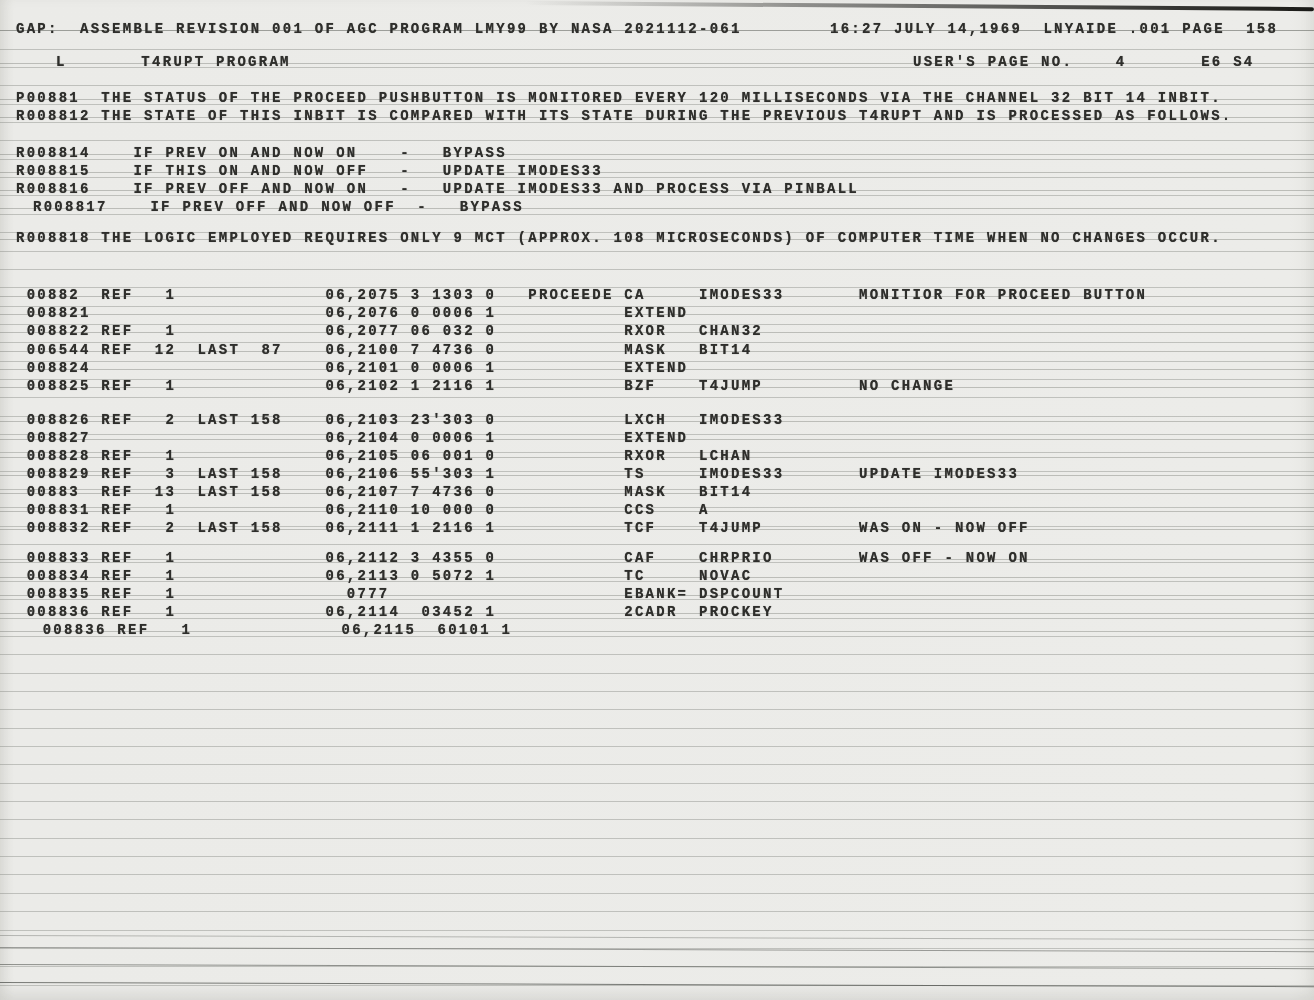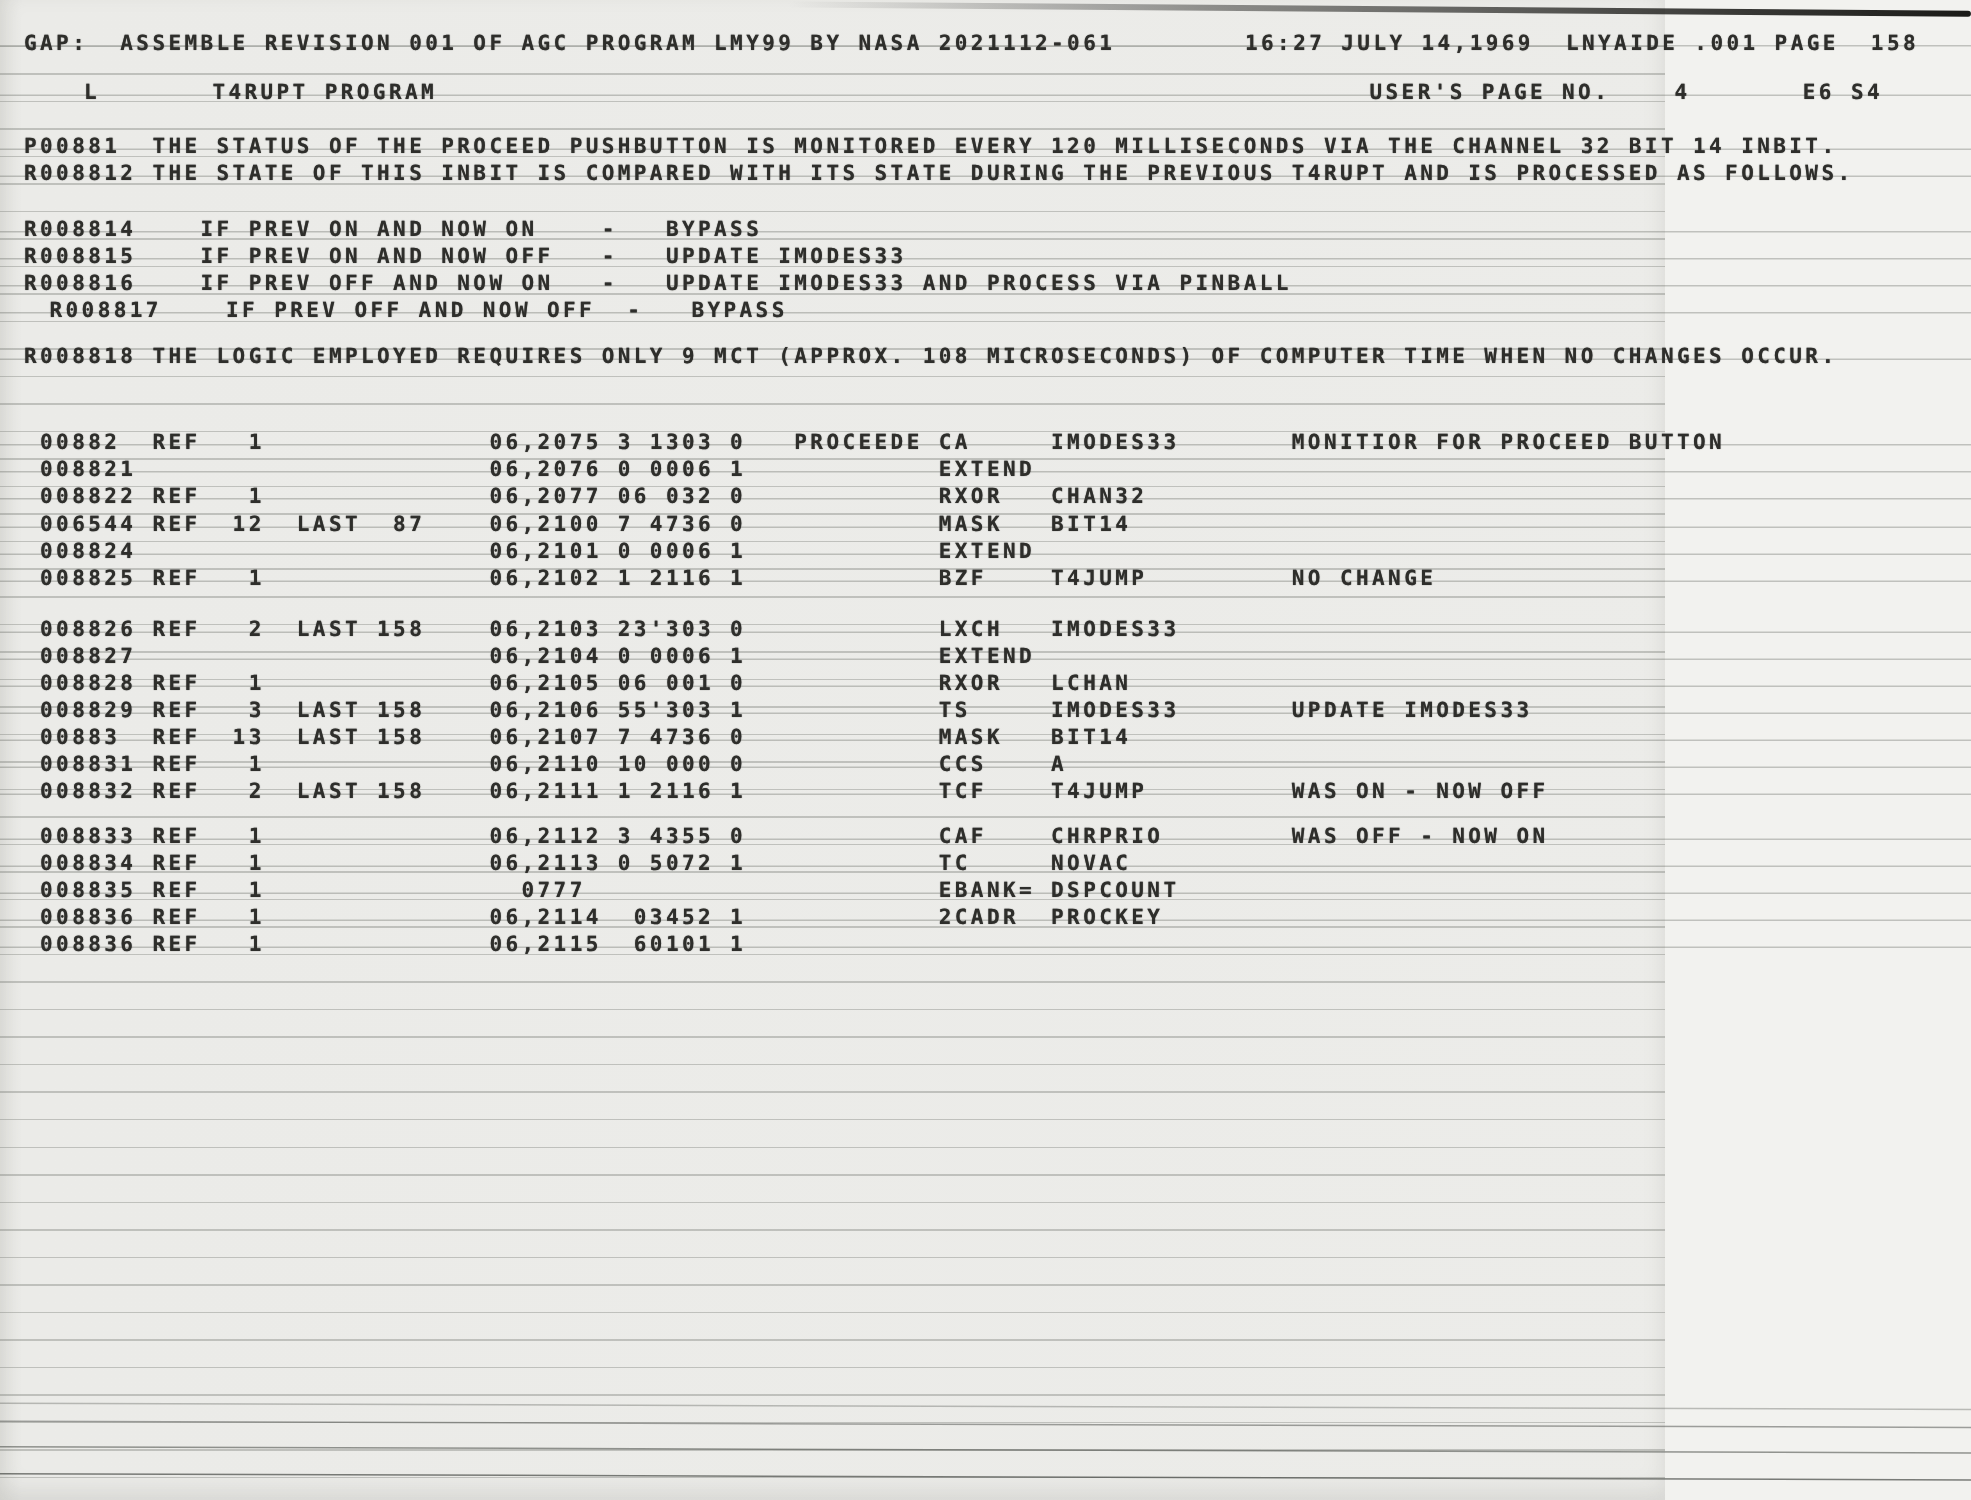--- a/index.html
+++ b/index.html
@@ -2,23 +2,24 @@
 <html><head>
 <meta charset="utf-8">
 <style>
   html,body{margin:0;padding:0;}
   body{
     width:1314px;height:1000px;overflow:hidden;
     background:#f2f2ef;
     font-family:"DejaVu Sans Mono","Liberation Mono",monospace;
   }
   .page{
-    position:relative;width:1110px;height:1000px;
+    position:relative;width:1314px;height:1000px;
     background:linear-gradient(90deg,#e3e3df 0px,#ebebe8 14px,#ecece9 1290px,#e7e7e3 1314px);
     box-shadow:inset 0 -6px 14px rgba(120,120,115,.18);
+    font-family:Liberation Mono, monospace;
   }
   
   .rules{
     position:absolute;left:0;top:13px;right:0;bottom:0;
     background:repeating-linear-gradient(180deg,
       rgba(125,128,122,0) 0px, rgba(125,128,122,0) 17.35px,
       rgba(125,128,122,0.40) 17.35px, rgba(125,128,122,0.40) 18.35px);
     pointer-events:none;
   }
   
@@ -88,36 +89,36 @@
     <div class="strike" style="top: 613px;"></div>
     <div class="strike" style="top: 631px;"></div>
     <div id="text-layer">
       <div class="print-line" style="left: 16px; top: 22px; color: rgb(46, 46, 43);">GAP:  ASSEMBLE REVISION 001 OF AGC PROGRAM LMY99 BY NASA 2021112-061</div>
       <div class="print-line" style="left: 830px; top: 22px; color: rgb(46, 46, 43);">16:27 JULY 14,1969  LNYAIDE .001 PAGE  158</div>
       <div class="print-line" style="left: 16px; top: 55px; color: rgb(46, 46, 43); margin-left: 40px;">L       T4RUPT PROGRAM</div>
       <div class="print-line" style="left: 893px; top: 55px; color: rgb(46, 46, 43); padding-left: 20px;">USER'S PAGE NO.    4       E6 S4</div>
       <div class="print-line" style="left: 16px; top: 91px; color: rgb(46, 46, 43);">P00881  THE STATUS OF THE PROCEED PUSHBUTTON IS MONITORED EVERY 120 MILLISECONDS VIA THE CHANNEL 32 BIT 14 INBIT.</div>
       <div class="print-line" style="left: 16px; top: 109px; color: rgb(46, 46, 43);">R008812 THE STATE OF THIS INBIT IS COMPARED WITH ITS STATE DURING THE PREVIOUS T4RUPT AND IS PROCESSED AS FOLLOWS.</div>
       <div class="print-line" style="left: 16px; top: 146px; color: rgb(46, 46, 43);">R008814    IF PREV ON AND NOW ON    -   BYPASS</div>
-      <div class="print-line" style="left: 16px; top: 164px; color: rgb(46, 46, 43);">R008815    IF PREV ON AND NOW OFF   -   UPDATE IMODES33</div>
+      <div class="print-line" style="left: 16px; top: 164px; color: rgb(46, 46, 43);">R008815    IF THIS ON AND NOW OFF   -   UPDATE IMODES33</div>
       <div class="print-line" style="left: 16px; top: 182px; color: rgb(46, 46, 43);">R008816    IF PREV OFF AND NOW ON   -   UPDATE IMODES33 AND PROCESS VIA PINBALL</div>
       <div class="print-line" style="left: 16px; top: 200px; color: rgb(46, 46, 43); padding-left: 17px;">R008817    IF PREV OFF AND NOW OFF  -   BYPASS</div>
       <div class="print-line" style="left: 16px; top: 231px; color: rgb(46, 46, 43);">R008818 THE LOGIC EMPLOYED REQUIRES ONLY 9 MCT (APPROX. 108 MICROSECONDS) OF COMPUTER TIME WHEN NO CHANGES OCCUR.</div>
       <div class="print-line" style="left: 16px; top: 288px; color: rgb(46, 46, 43);"> 00882  REF   1              06,2075 3 1303 0   PROCEEDE CA     IMODES33       MONITIOR FOR PROCEED BUTTON</div>
       <div class="print-line" style="left: 16px; top: 306px; color: rgb(46, 46, 43);"> 008821                      06,2076 0 0006 1            EXTEND</div>
       <div class="print-line" style="left: 16px; top: 324px; color: rgb(46, 46, 43);"> 008822 REF   1              06,2077 06 032 0            RXOR   CHAN32</div>
       <div class="print-line" style="left: 16px; top: 343px; color: rgb(46, 46, 43);"> 006544 REF  12  LAST  87    06,2100 7 4736 0            MASK   BIT14</div>
       <div class="print-line" style="left: 16px; top: 361px; color: rgb(46, 46, 43);"> 008824                      06,2101 0 0006 1            EXTEND</div>
       <div class="print-line" style="left: 16px; top: 379px; color: rgb(46, 46, 43);"> 008825 REF   1              06,2102 1 2116 1            BZF    T4JUMP         NO CHANGE</div>
       <div class="print-line" style="left: 16px; top: 413px; color: rgb(46, 46, 43);"> 008826 REF   2  LAST 158    06,2103 23'303 0            LXCH   IMODES33</div>
       <div class="print-line" style="left: 16px; top: 431px; color: rgb(46, 46, 43);"> 008827                      06,2104 0 0006 1            EXTEND</div>
       <div class="print-line" style="left: 16px; top: 449px; color: rgb(46, 46, 43);"> 008828 REF   1              06,2105 06 001 0            RXOR   LCHAN</div>
       <div class="print-line" style="left: 16px; top: 467px; color: rgb(46, 46, 43);"> 008829 REF   3  LAST 158    06,2106 55'303 1            TS     IMODES33       UPDATE IMODES33</div>
       <div class="print-line" style="left: 16px; top: 485px; color: rgb(46, 46, 43);"> 00883  REF  13  LAST 158    06,2107 7 4736 0            MASK   BIT14</div>
       <div class="print-line" style="left: 16px; top: 503px; color: rgb(46, 46, 43);"> 008831 REF   1              06,2110 10 000 0            CCS    A</div>
       <div class="print-line" style="left: 16px; top: 521px; color: rgb(46, 46, 43);"> 008832 REF   2  LAST 158    06,2111 1 2116 1            TCF    T4JUMP         WAS ON - NOW OFF</div>
       <div class="print-line" style="left: 16px; top: 551px; color: rgb(46, 46, 43);"> 008833 REF   1              06,2112 3 4355 0            CAF    CHRPRIO        WAS OFF - NOW ON</div>
       <div class="print-line" style="left: 16px; top: 569px; color: rgb(46, 46, 43);"> 008834 REF   1              06,2113 0 5072 1            TC     NOVAC</div>
       <div class="print-line" style="left: 16px; top: 587px; color: rgb(46, 46, 43);"> 008835 REF   1                0777                      EBANK= DSPCOUNT</div>
       <div class="print-line" style="left: 16px; top: 605px; color: rgb(46, 46, 43);"> 008836 REF   1              06,2114  03452 1            2CADR  PROCKEY</div>
-      <div class="print-line" style="left: 16px; top: 623px; color: rgb(46, 46, 43);"> 008836 REF   1              06,2115  60101 1</div>
+      <div class="print-line" style="left: 32px; top: 623px; color: rgb(46, 46, 43);"> 008836 REF   1              06,2115  60101 1</div>
     </div>
 </div>
 
 </body></html>

